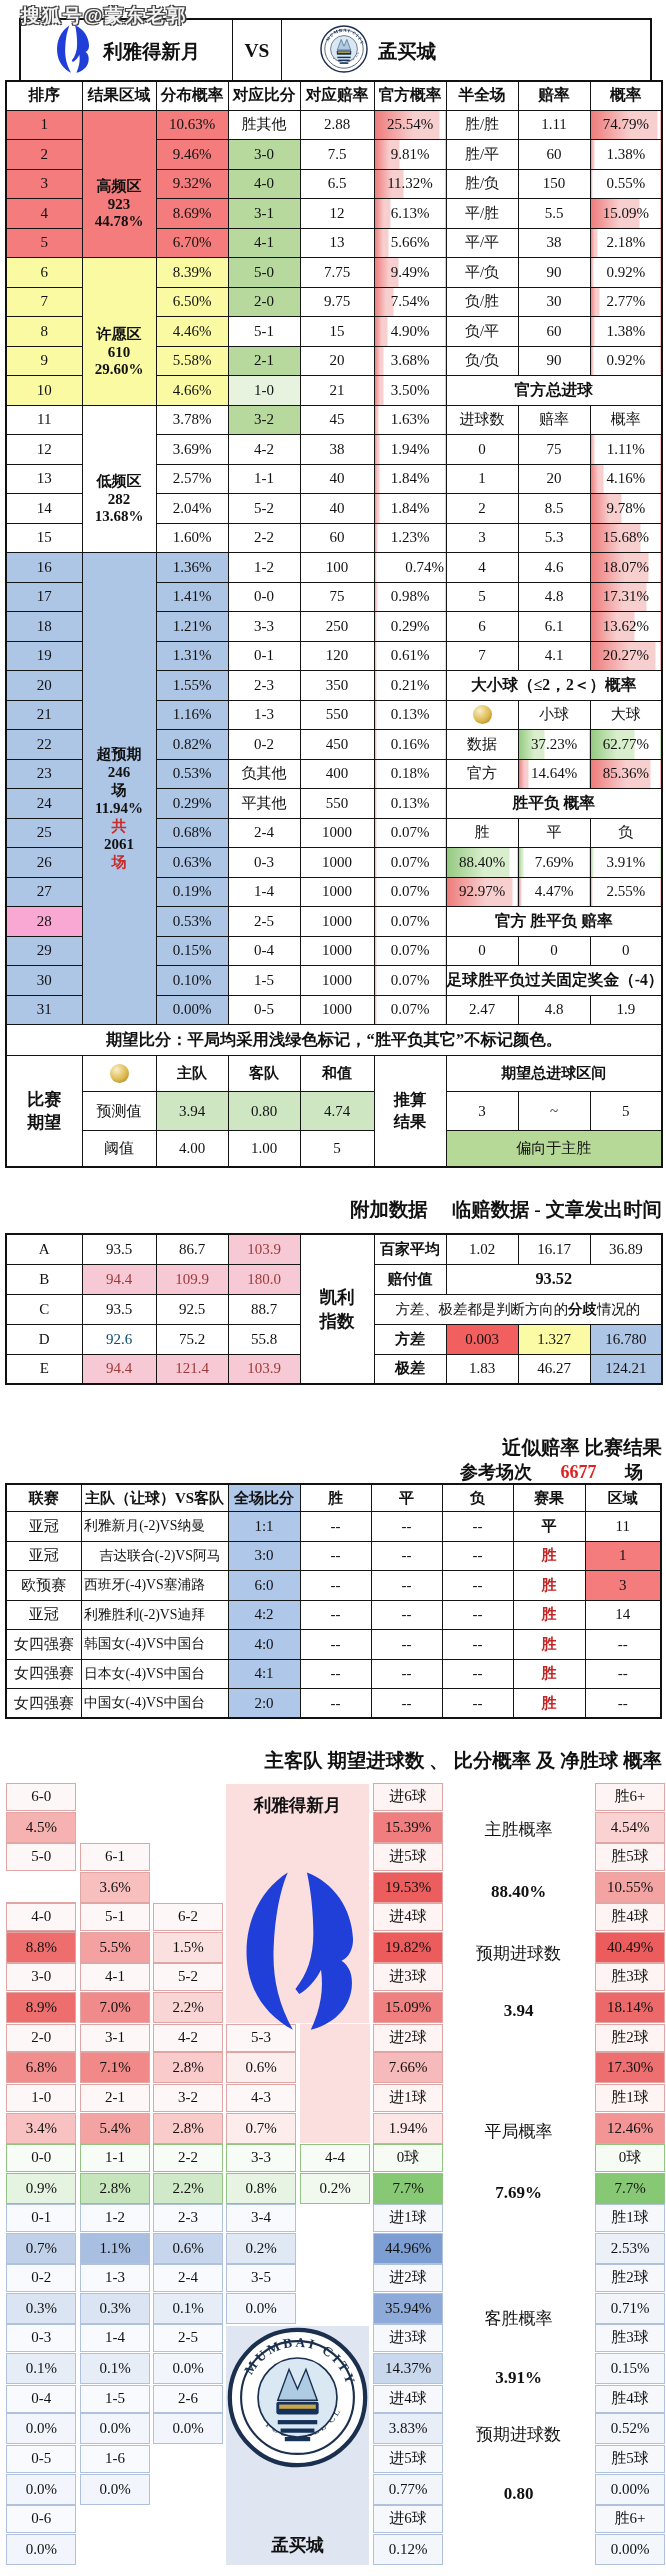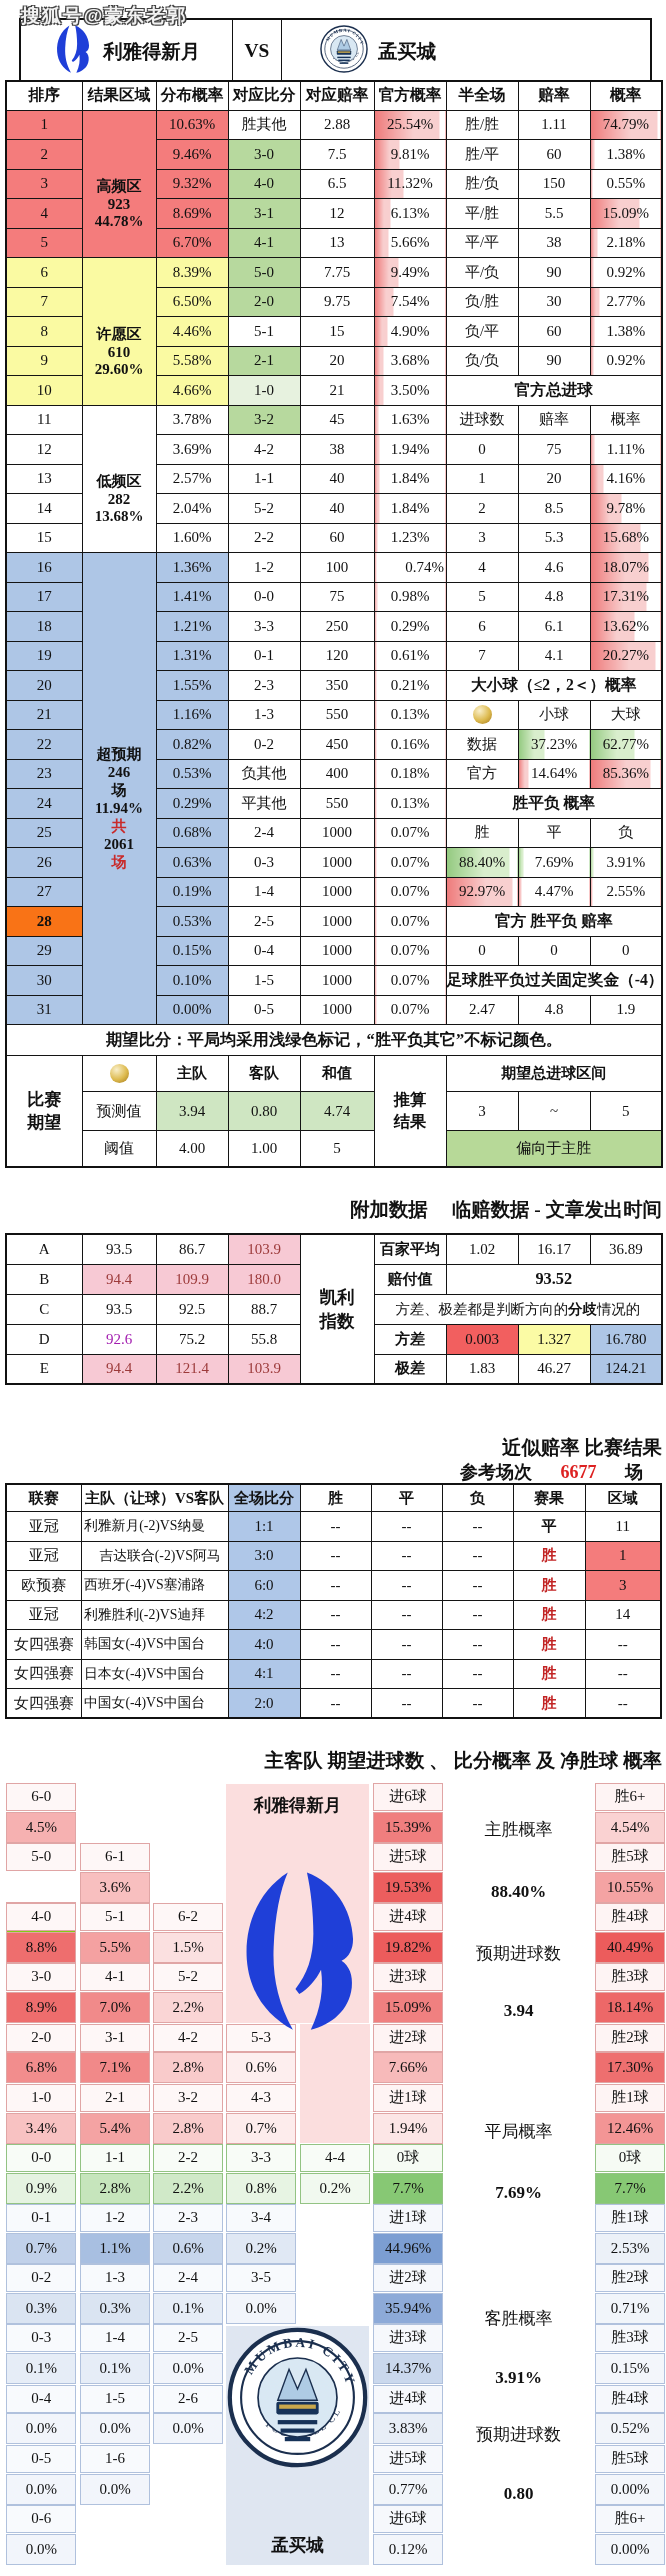--- a/index.html
+++ b/index.html
@@ -386,21 +386,21 @@
         <td style="background: rgb(174, 198, 230);">27</td>
         <td style="background: rgb(174, 198, 230);">0.19%</td>
         <td style="background: rgb(255, 255, 255);">1-4</td>
         <td>1000</td>
         <td style="background: linear-gradient(90deg, rgb(238, 122, 122) 0%, rgb(248, 207, 207) 1.32%, rgb(248, 207, 207) 2.2%, rgb(255, 255, 255) 2.2%);">0.07%</td>
         <td style="background: linear-gradient(90deg, rgb(238, 122, 122) 0%, rgb(248, 207, 207) 55.782%, rgb(248, 207, 207) 92.97%, rgb(255, 255, 255) 92.97%);">92.97%</td>
         <td style="background: linear-gradient(90deg, rgb(238, 122, 122) 0%, rgb(248, 207, 207) 2.682%, rgb(248, 207, 207) 4.47%, rgb(255, 255, 255) 4.47%);">4.47%</td>
         <td style="background: linear-gradient(90deg, rgb(238, 122, 122) 0%, rgb(248, 207, 207) 1.53%, rgb(248, 207, 207) 2.55%, rgb(255, 255, 255) 2.55%);">2.55%</td>
       </tr>
       <tr style="height: 29.5px;">
-        <td style="background: #f97316; font-weight: bold;">28</td>
+        <td style="background: #f9a8d4;">28</td>
         <td style="background: rgb(174, 198, 230);">0.53%</td>
         <td style="background: rgb(255, 255, 255);">2-5</td>
         <td>1000</td>
         <td style="background: linear-gradient(90deg, rgb(238, 122, 122) 0%, rgb(248, 207, 207) 1.32%, rgb(248, 207, 207) 2.2%, rgb(255, 255, 255) 2.2%);">0.07%</td>
         <td colspan="3" style="font-weight: bold; font-size: 15.7px;">官方 胜平负 赔率</td>
       </tr>
       <tr style="height: 29.5px;">
         <td style="background: rgb(174, 198, 230);">29</td>
         <td style="background: rgb(174, 198, 230);">0.15%</td>
         <td style="background: rgb(255, 255, 255);">0-4</td>
@@ -495,21 +495,21 @@
       </tr>
       <tr style="height: 30px;">
         <td>C</td>
         <td style="background: rgb(255, 255, 255); color: rgb(17, 17, 17);">93.5</td>
         <td style="background: rgb(255, 255, 255); color: rgb(17, 17, 17);">92.5</td>
         <td style="background: rgb(255, 255, 255); color: rgb(17, 17, 17);">88.7</td>
         <td colspan="4" style="font-size: 14.4px;">方差、极差都是判断方向的<b>分歧</b>情况的</td>
       </tr>
       <tr style="height: 30px;">
         <td>D</td>
-        <td style="background: rgb(255, 255, 255); color: #a21caf;">92.6</td>
+        <td style="background: rgb(255, 255, 255); color: #0c4a6e;">92.6</td>
         <td style="background: rgb(255, 255, 255); color: rgb(17, 17, 17);">75.2</td>
         <td style="background: rgb(255, 255, 255); color: rgb(17, 17, 17);">55.8</td>
         <td style="font-weight: bold;">方差</td>
         <td style="background: rgb(242, 95, 95);">0.003</td>
         <td style="background: rgb(251, 251, 165);">1.327</td>
         <td style="background: rgb(174, 198, 230);">16.780</td>
       </tr>
       <tr style="height: 30px;">
         <td>E</td>
         <td style="background: rgb(247, 201, 212); color: rgb(156, 58, 58);">94.4</td>

